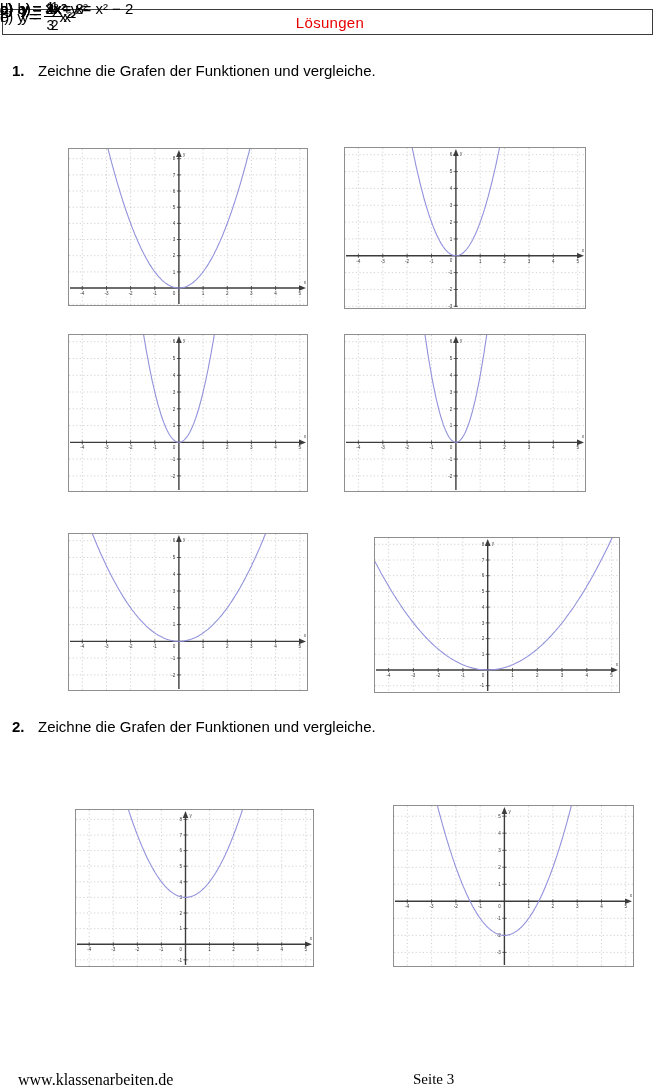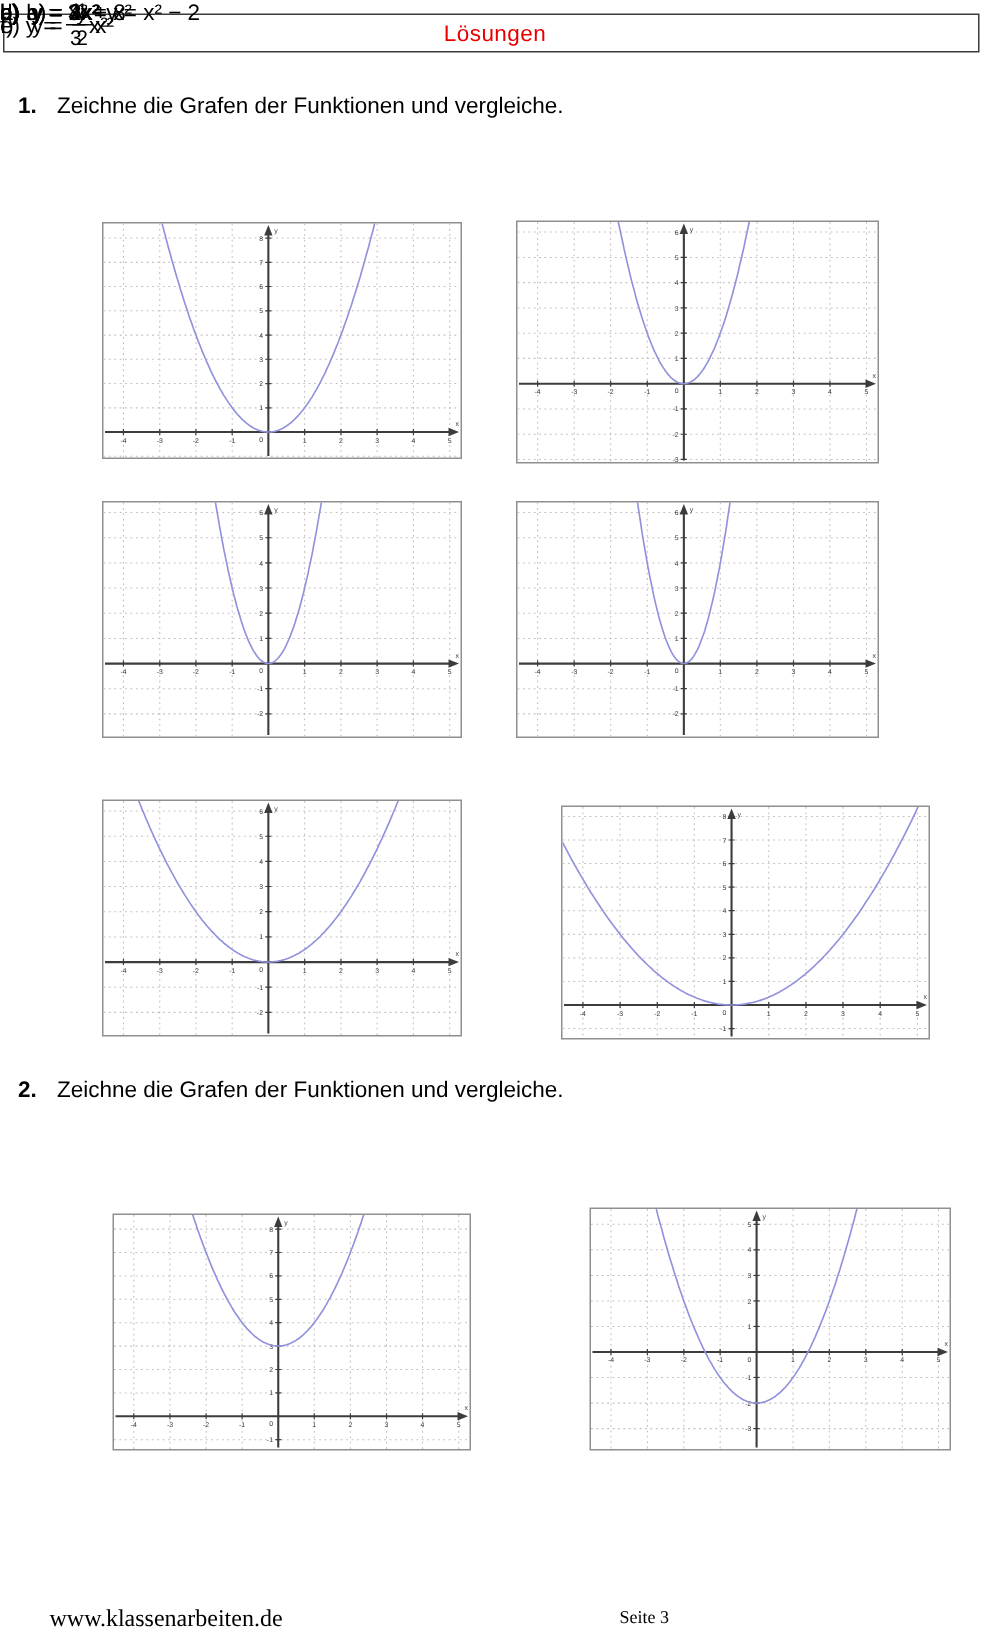--- a/index.html
+++ b/index.html
@@ -23,22 +23,22 @@
   .frac .fd{display:block;padding-top:1px;}
   .graph{position:absolute;background:#fff;border:1.5px solid #8f8f8f;}
   .g1a{left:68px;top:148px;width:238px;height:156px;}
   .g1b{left:344px;top:147px;width:240px;height:160px;}
   .g1c{left:68px;top:334px;width:238px;height:156px;}
   .g1d{left:344px;top:334px;width:240px;height:156px;}
   .g1e{left:68px;top:533px;width:238px;height:156px;}
   .g1f{left:374px;top:537px;width:244px;height:154px;}
   .g2a{left:75px;top:809px;width:237px;height:156px;}
   .g2b{left:393px;top:805px;width:239px;height:160px;}
-  .footer-site{position:absolute;left:33px;top:1071px;font-family:"Liberation Serif",serif;font-size:16px;}
-  .footer-page{position:absolute;left:413px;top:1071px;font-family:"Liberation Serif",serif;font-size:12px;}
+  .footer-site{position:absolute;left:18px;top:1071px;font-family:"Liberation Serif",serif;font-size:16px;}
+  .footer-page{position:absolute;left:413px;top:1071px;font-family:"Liberation Serif",serif;font-size:15px;}
 </style>
 </head>
 <body>
 
 <div class="page">
 
   <div class="title-box">
     <span class="title-red">Lösungen</span>
   </div>
 

